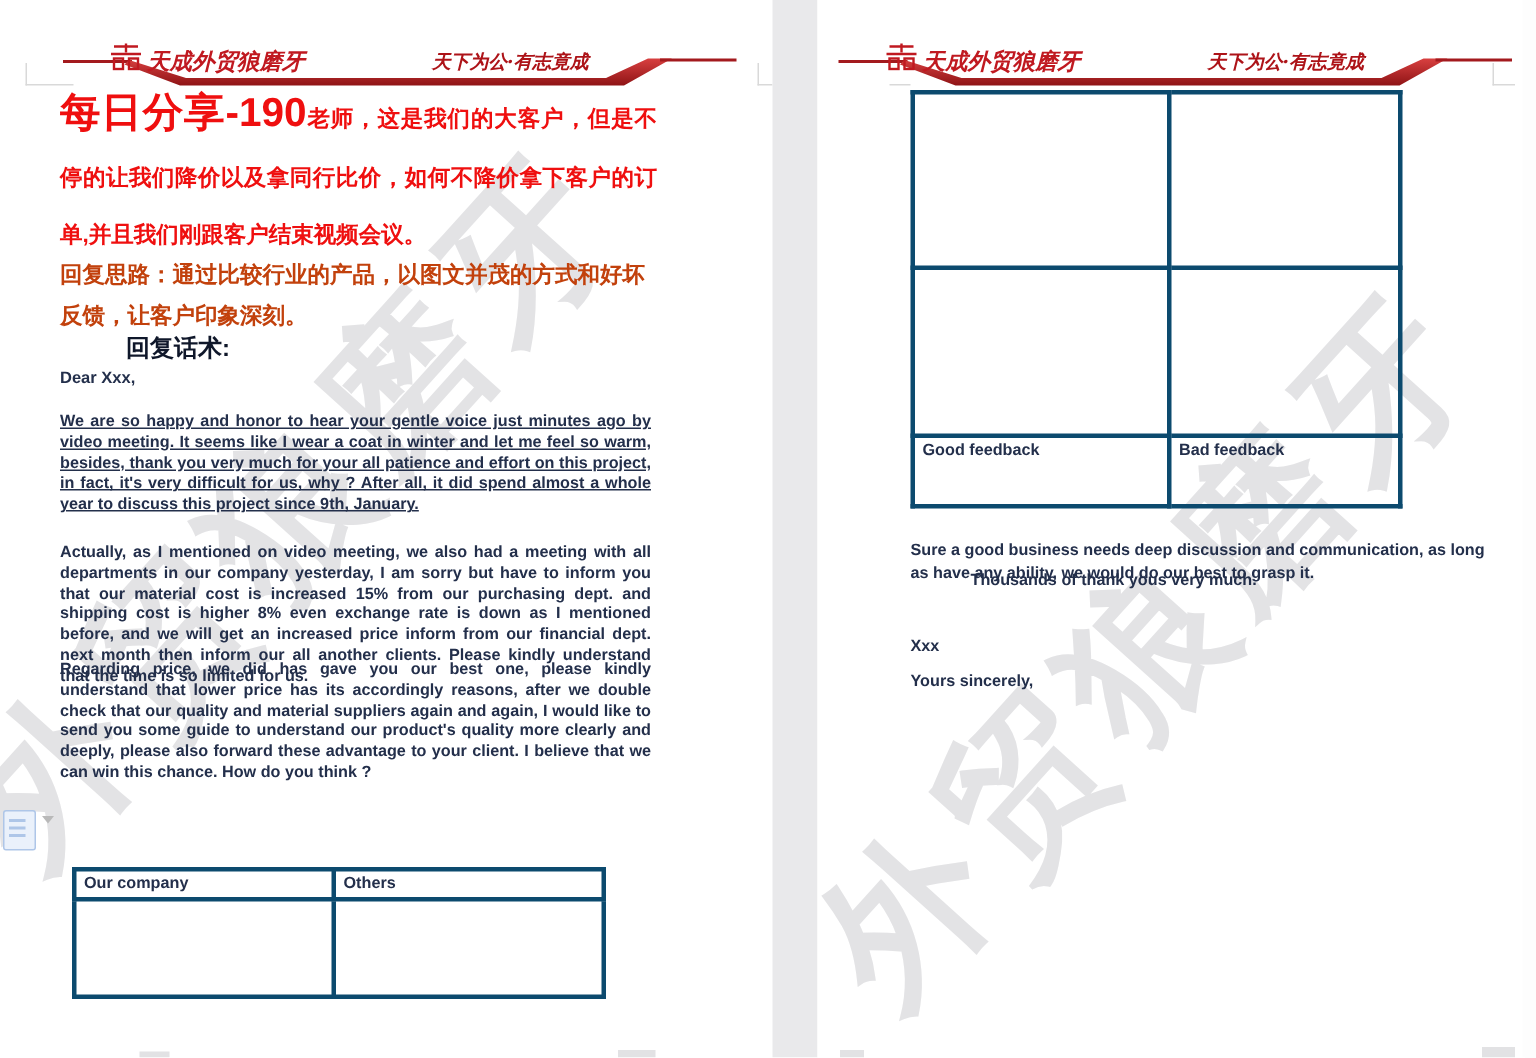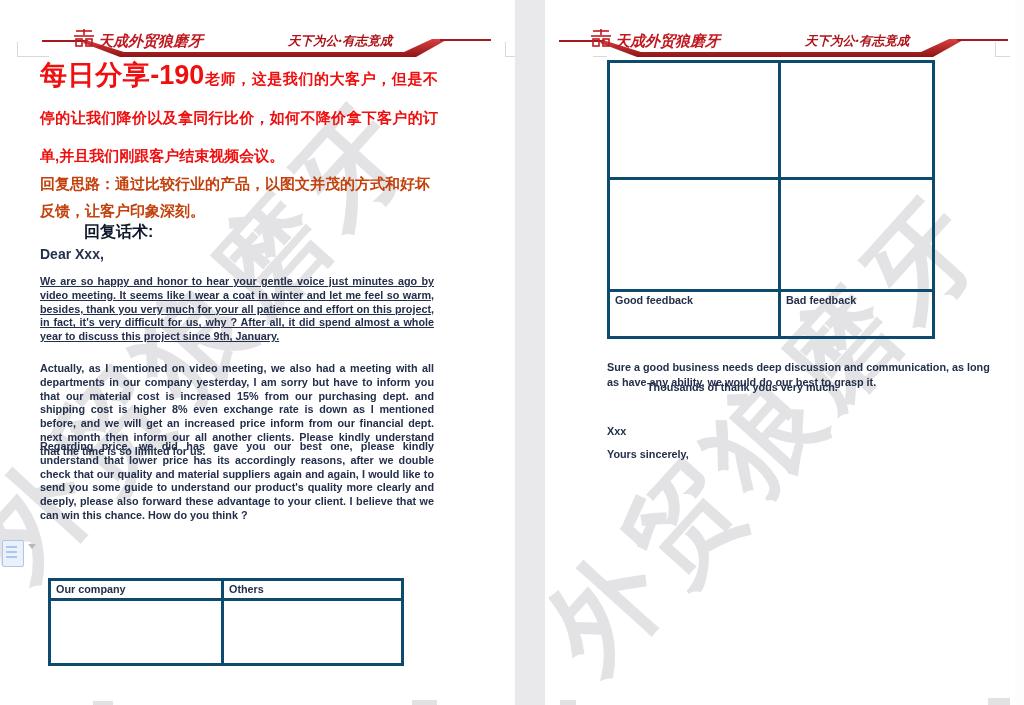--- a/index.html
+++ b/index.html
@@ -39,21 +39,21 @@
     position:absolute;left:40px;top:170px;width:398px;
     color:#c2410c;font-weight:bold;font-size:15px;line-height:27px;
     z-index:3;
   }
   .red-script{
     position:absolute;left:40px;top:222px;
     color:#0f172a;font-weight:bold;font-size:16px;z-index:3;margin-left:44px;
   }
   .salutation{
     position:absolute;left:40px;top:246px;
-    color:#232f4b;font-weight:bold;font-size:14px;z-index:3;
+    color:#232f4b;font-weight:bold;font-size:11px;z-index:3;
   }
   .body-par{
     position:absolute;left:40px;width:394px;
     color:#232f4b;font-weight:bold;font-size:10.8px;line-height:13.8px;
     text-align:justify;-moz-text-align-last:left;text-align-last:left;z-index:3;
   }
   #par1{top:275px;text-decoration:underline;}
   #par2{top:362px;}
   #par3{top:440px;}
 

